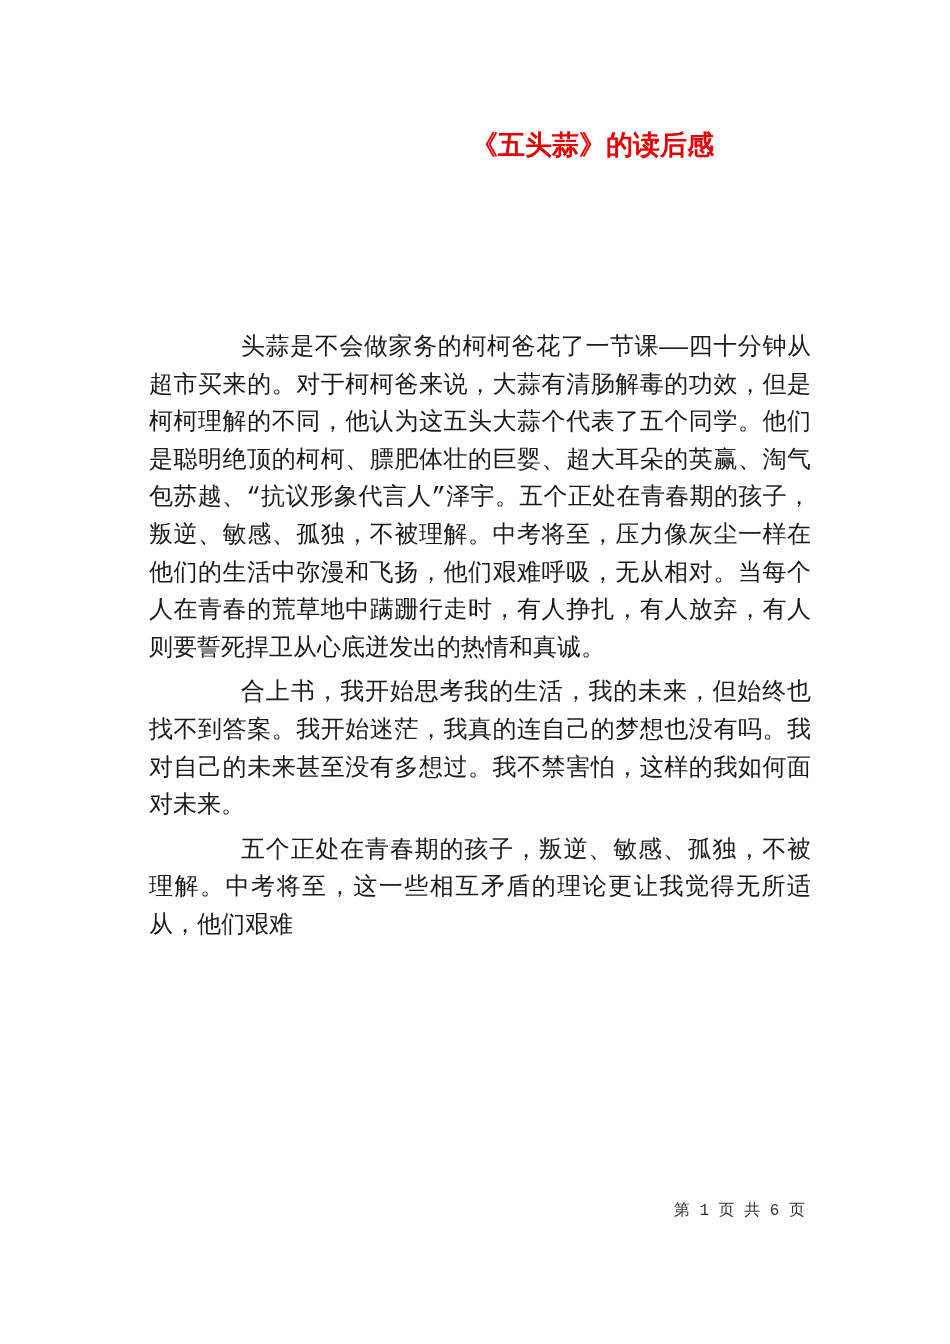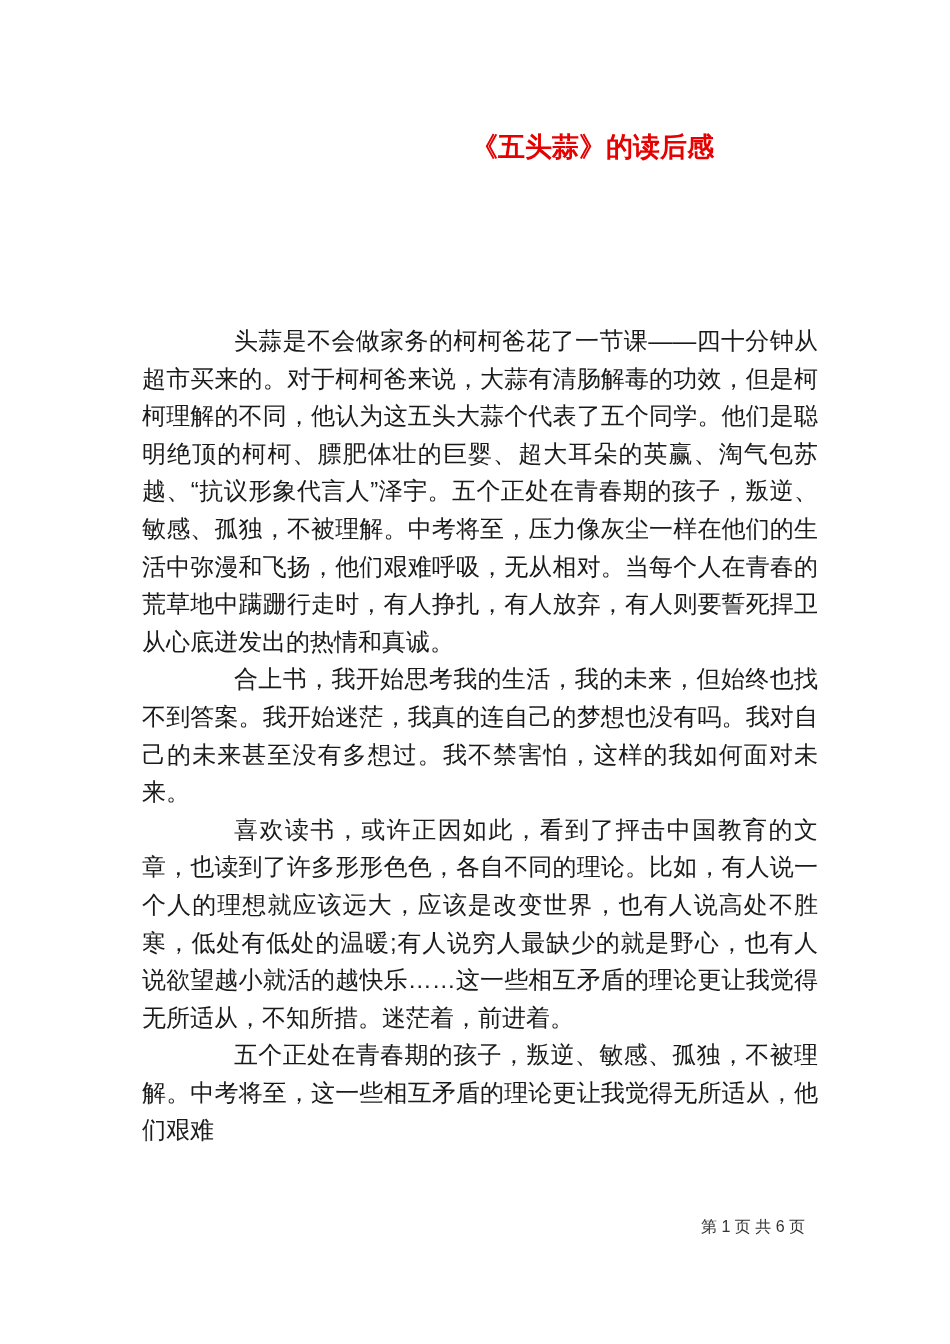--- a/index.html
+++ b/index.html
@@ -6,21 +6,21 @@
     margin: 0;
     padding: 0;
     background: #ffffff;
   }
   .page {
     position: relative;
     width: 950px;
     height: 1344px;
     background: #ffffff;
     overflow: hidden;
-    font-family: Liberation Sans, sans-serif;
+    font-family: Liberation Mono, monospace;
   }
   .doc-title {
     position: absolute;
     top: 130px;
     left: 471px;
     margin: 0;
     font-size: 27px;
     line-height: 34px;
     font-weight: 700;
     color: #e60000; 
@@ -32,46 +32,44 @@
     top: 322px;
     left: 142px;
     width: 676px;
     font-size: 24px;
     line-height: 37.6px;
     color: #1a1a1a;
     text-align: justify;
     text-justify: inter-ideograph;
   }
   .doc-body p {
-    margin: 0;
+    margin: 7px;
     padding: 0;
     text-indent: 92px;
   }
   .page-footer {
     position: absolute;
     top: 1200px;
     right: 145px;
     font-size: 16px;
     line-height: 22px;
     color: #333333;
     white-space: nowrap;
-    margin-top: 16px;
   }
 </style>
 </head>
 <body>
 
 <div class="page">
 
   <h1 class="doc-title">《五头蒜》的读后感</h1>
 
   <div class="doc-body">
     <p>头蒜是不会做家务的柯柯爸花了一节课——四十分钟从超市买来的。对于柯柯爸来说，大蒜有清肠解毒的功效，但是柯柯理解的不同，他认为这五头大蒜个代表了五个同学。他们是聪明绝顶的柯柯、膘肥体壮的巨婴、超大耳朵的英赢、淘气包苏越、“抗议形象代言人”泽宇。五个正处在青春期的孩子，叛逆、敏感、孤独，不被理解。中考将至，压力像灰尘一样在他们的生活中弥漫和飞扬，他们艰难呼吸，无从相对。当每个人在青春的荒草地中蹒跚行走时，有人挣扎，有人放弃，有人则要誓死捍卫从心底迸发出的热情和真诚。</p>
     <p>合上书，我开始思考我的生活，我的未来，但始终也找不到答案。我开始迷茫，我真的连自己的梦想也没有吗。我对自己的未来甚至没有多想过。我不禁害怕，这样的我如何面对未来。</p>
-    <p>喜欢读书，或许正因如此，看到了抨击中国教育的文章，也读到了许多形形色色，各自不同的理论。比如，有人说一个人的理想就应该远大，应该是改变世界，也有人说高处不胜寒，低处有低处的温暖;有人说穷人最缺少的就是野心，也有人说欲望越小就活的越快乐……这一些相互矛盾的理论更让我觉得无所适从，不知所措。迷茫着，前进着。</p>
     <p>五个正处在青春期的孩子，叛逆、敏感、孤独，不被理解。中考将至，这一些相互矛盾的理论更让我觉得无所适从，他们艰难</p>
   </div>
 
   <div class="page-footer">
     <span>第 1 页 共 6 页</span>
   </div>
 
 </div>
 
 </body></html>

